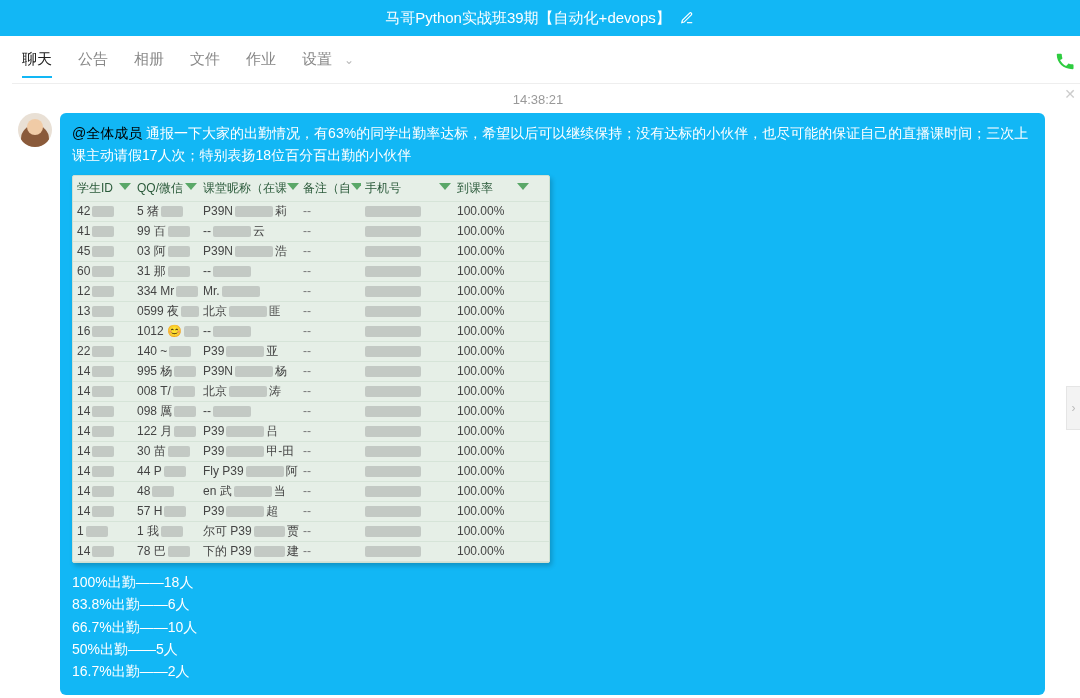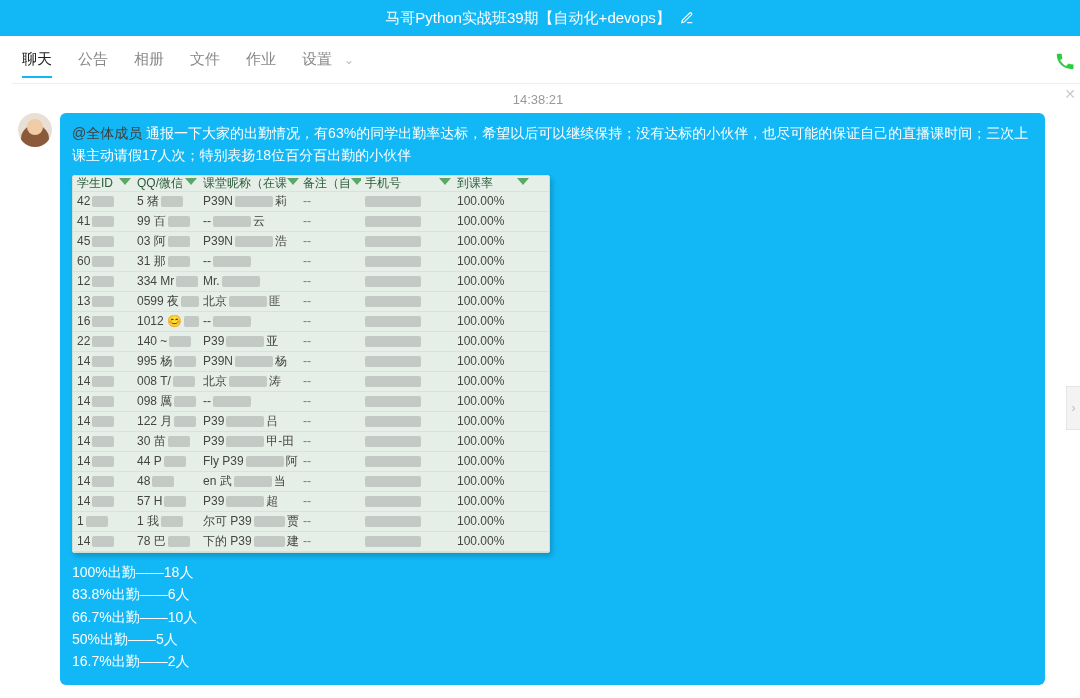--- a/index.html
+++ b/index.html
@@ -96,40 +96,40 @@
   .bubble {
     background: #12b7f5;
     color: #fff;
     border-radius: 6px;
     padding: 9px 12px 12px 12px;
     font-size: 14px;
     line-height: 1.6;
     flex: 1;
     max-width: 985px;
   }
-  .mention { color: #404040; font-weight: 500; }
+  .mention { color: #000000; font-weight: 500; }
   .embedded-table {
     margin-top: 8px;
     background: #e6efe7;
     border: 1px solid #cfe0d2;
     border-radius: 2px;
     width: 478px;
     box-shadow: 2px 3px 5px rgba(0,0,0,0.2);
     color: #333;
     font-size: 12px;
     overflow: hidden;
   }
   .et-head, .et-row {
     display: grid;
     grid-template-columns: 60px 66px 100px 62px 92px 78px;
     border-bottom: 1px solid #d6e4d8;
     align-items: center;
     height: 20px;
   }
-  .et-head { height: 16px; }
+  .et-head { height: 26px; }
   .et-head div {
     display: flex;
     align-items: center;
     justify-content: space-between;
     padding: 0 2px 0 4px;
     white-space: nowrap;
     overflow: hidden;
     color: #2a5a3a;
     font-size: 12px;
   }

